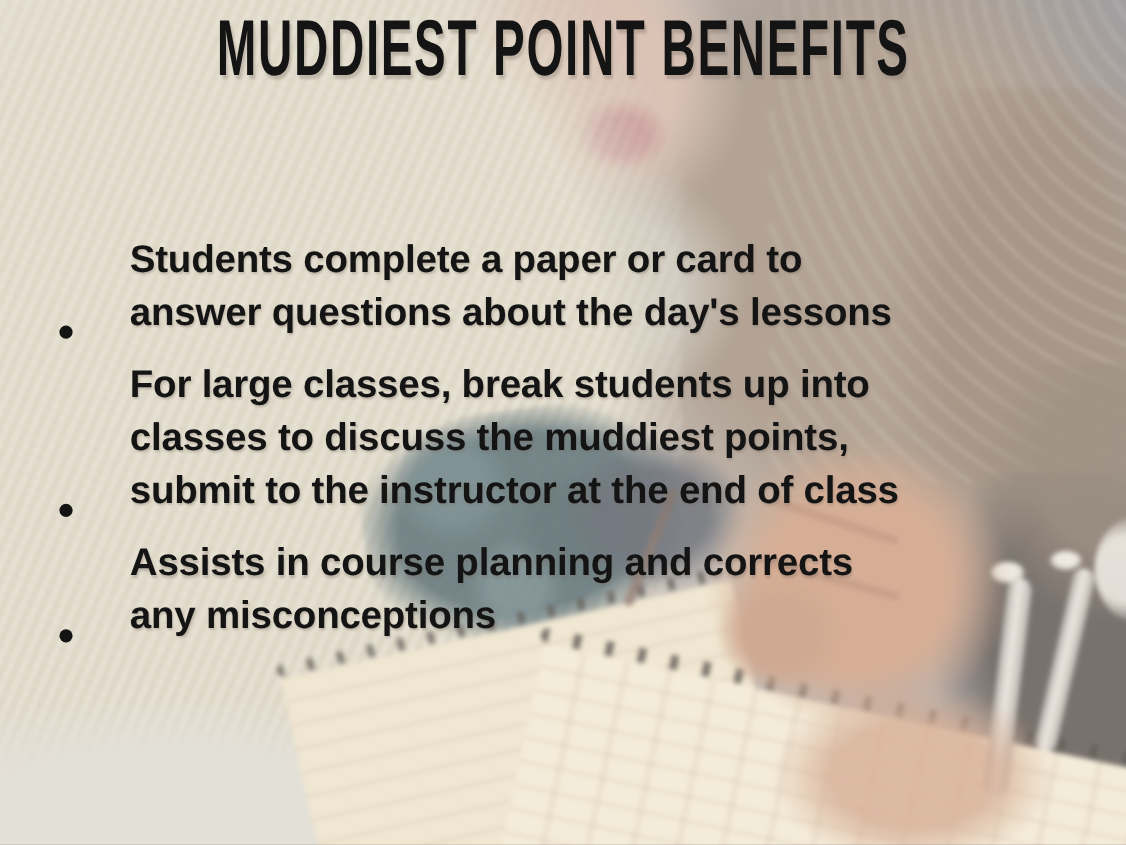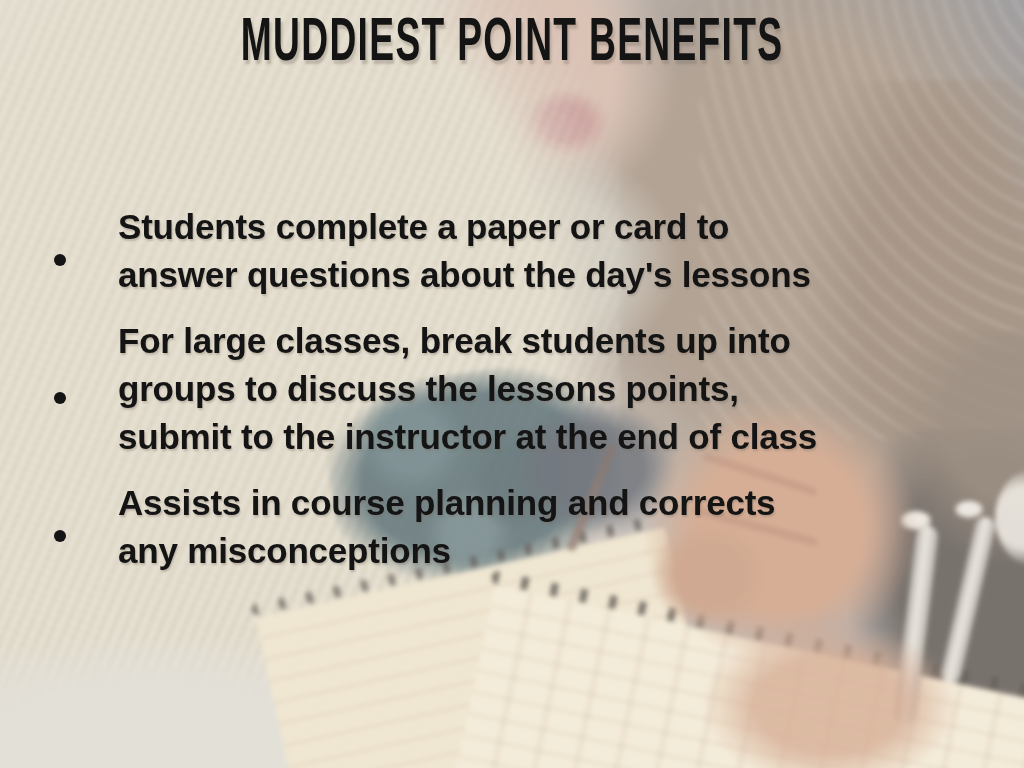--- a/index.html
+++ b/index.html
@@ -88,26 +88,26 @@
     background:radial-gradient(ellipse at 50% 50%, var(--thumb_skin) 0 40%, rgba(185,127,94,0) 70%); }
   .p-arm { left:700px; top:620px; width:260px; height:170px; opacity:.8;
     background:radial-gradient(ellipse at 50% 50%, var(--hand_skin) 0 40%, rgba(195,134,100,0) 70%); }
   .p-pen { left:588px; top:440px; width:8px; height:115px; transform:rotate(22deg); opacity:.85;
     border-radius:4px; background:linear-gradient(180deg, var(--pen), #6b4a3c); }
   
   .fade { position:absolute; inset:0; background:var(--fade); }
   
   .content { position:absolute; inset:0; color:var(--text); }
   h1.title { margin:10px 0 0; display:flex; justify-content:center;
-    font-size:62px; line-height:.95; font-weight:bold; }
+    font-size:72px; line-height:.95; font-weight:bold; }
   .title-inner { display:inline-block; transform:scaleX(.6); transform-origin:50% 0;
     white-space:nowrap; letter-spacing:.035em;
     text-shadow:3px 4px 3px var(--shadow); }
   ul.bullets { margin:134px 0 0; padding:0 30px 0 54px; list-style:none; }
-  ul.bullets li { display:flex; align-items:center; margin:0 0 18px; }
+  ul.bullets li { display:flex; align-items:flex-end; margin:0 0 18px; }
   .dot { flex:0 0 12px; width:12px; height:12px; border-radius:50%;
     background:var(--text); margin-top:18px; }
   .btext { margin-left:52px; font-size:35px; line-height:48px; font-weight:bold;
     letter-spacing:-0.2px; white-space:pre-line;
     text-shadow:1px 2px 2px var(--shadow); }
 </style>
 </head>
 <body>
 
 <div class="slide">
@@ -153,21 +153,21 @@
       </h1>
     <ul class="bullets">
         <li>
           <span class="dot"></span>
           <span class="btext">Students complete a paper or card to
 answer questions about the day's lessons</span>
         </li>
         <li>
           <span class="dot"></span>
           <span class="btext">For large classes, break students up into
-groups to discuss the lessons points,
+classes to discuss the muddiest points,
 submit to the instructor at the end of class</span>
         </li>
         <li>
           <span class="dot"></span>
           <span class="btext">Assists in course planning and corrects
 any misconceptions</span>
         </li>
       </ul>
   </div>
 

